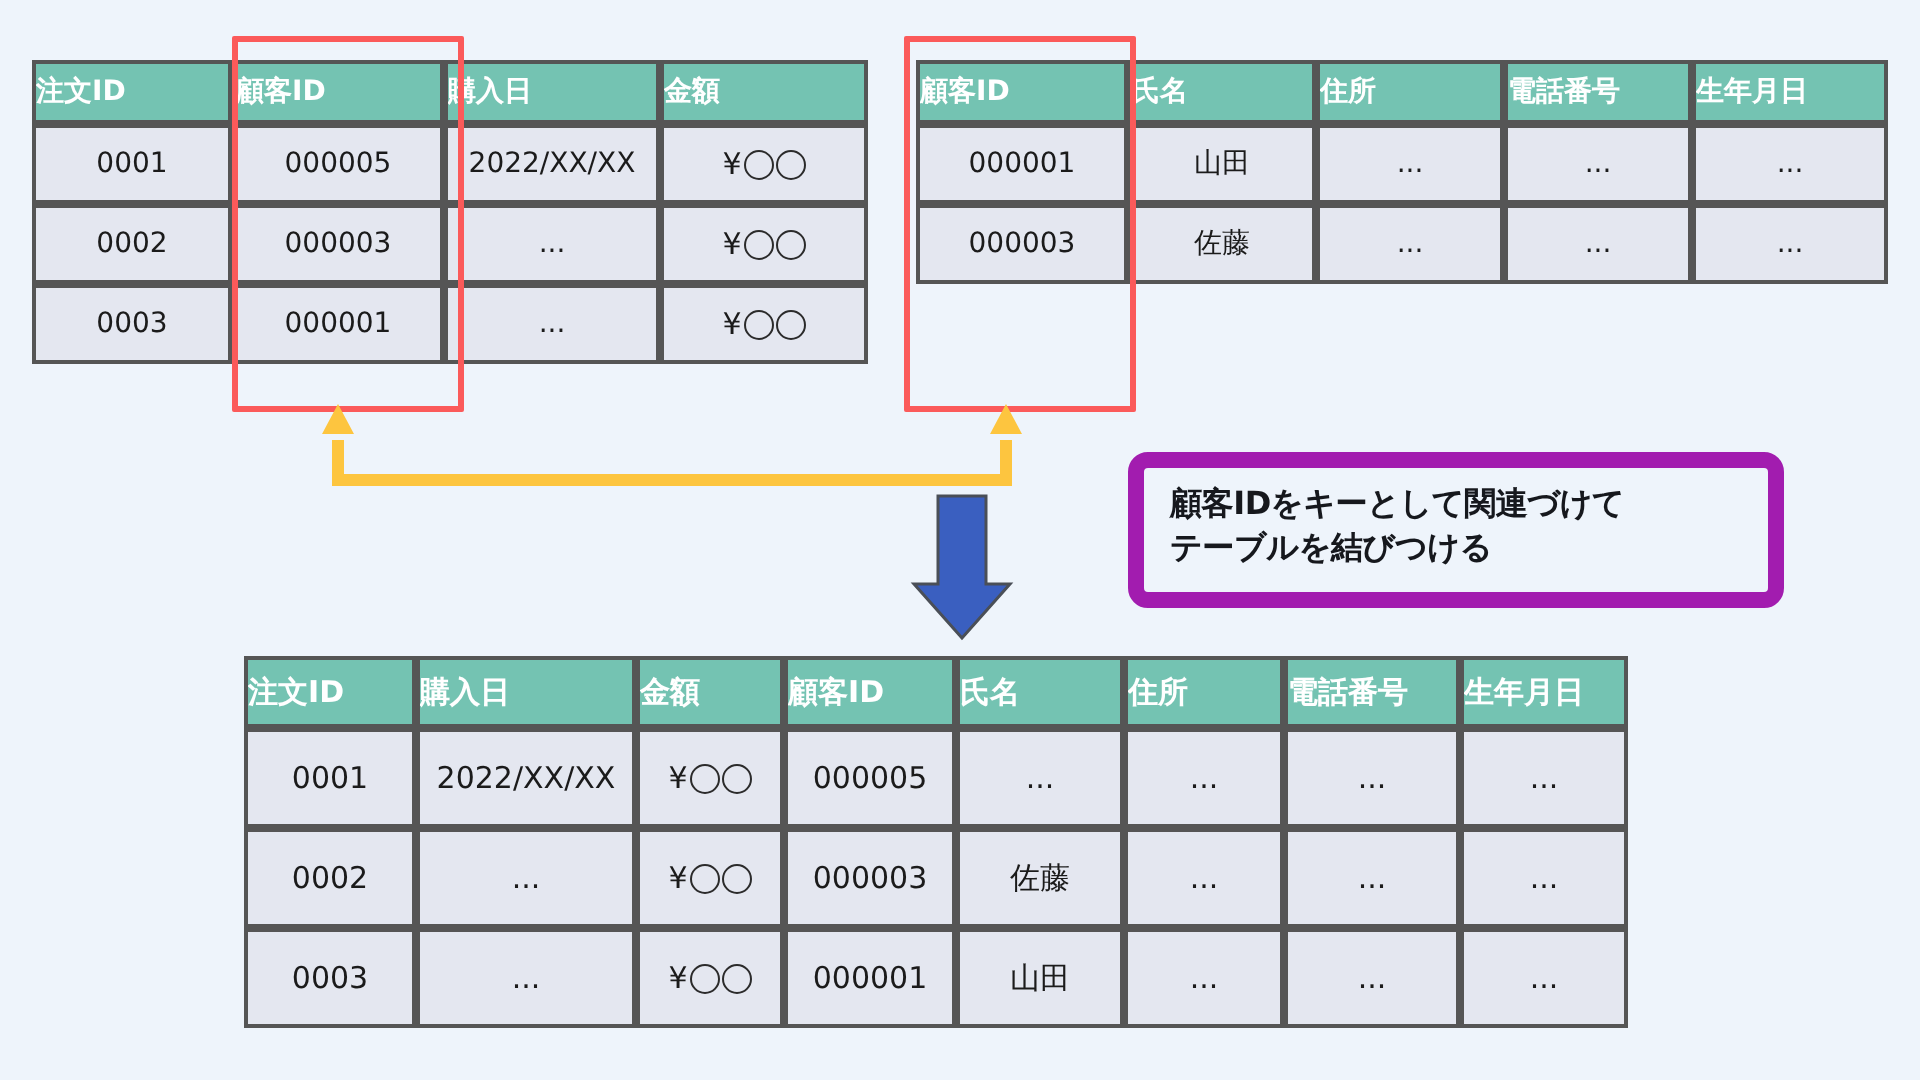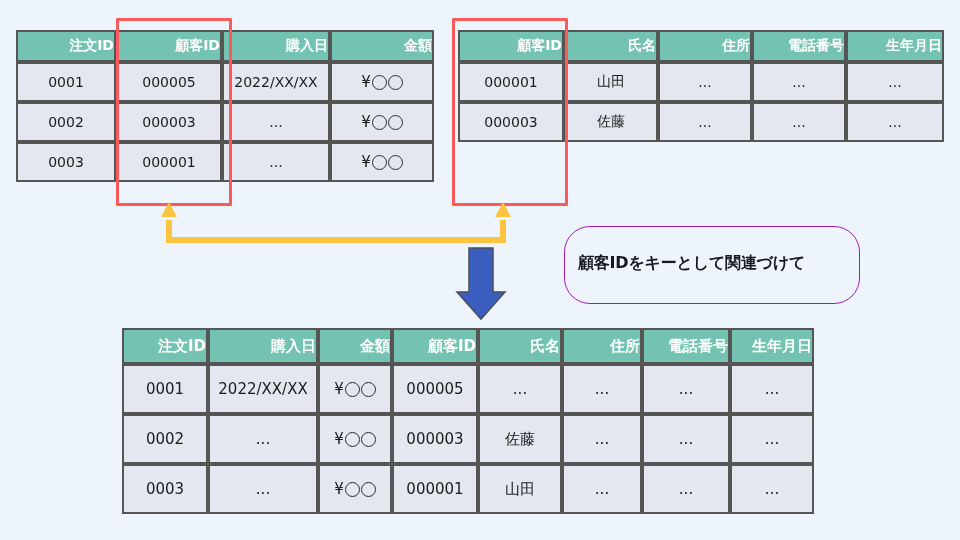--- a/index.html
+++ b/index.html
@@ -36,21 +36,21 @@
     border: 2px solid #555555;
     background: #e4e7f0;
     color: #1b1b1b;
     font-size: 14px;
     white-space: nowrap;
     overflow: hidden;
   }
   .tbl th {
     padding: 0;
     margin: 0;
-    text-align: right;
+    text-align: left;
     vertical-align: middle;
     border: 2px solid #555555;
     background: #74c3b2;
     color: #ffffff;
     font-weight: bold;
     font-size: 14px;
     white-space: nowrap;
     overflow: hidden;
   }
   .tbl tr.hdr th { height: 28px; }
@@ -114,25 +114,25 @@
     top: 246px;
     width: 58px;
     height: 76px;
   }
 
   
   #callout {
     position: absolute;
     left: 564px;
     top: 226px;
-    width: 296px;
+    width: 328px;
     height: 78px;
     box-sizing: border-box;
-    border: 1px solid #a21caf;
-    border-radius: 26px;
+    border: 8px solid #a21caf;
+    border-radius: 10px;
     background: #eef4fb;
     display: flex;
     align-items: center;
   }
   #callout .ctext {
     padding-left: 13px;
     padding-bottom: 4px;
     font-size: 16px;
     font-weight: bold;
     line-height: 1.35;
@@ -234,20 +234,21 @@
     <polygon points="343,0 335,15 351,15" fill="#fdc53f"></polygon>
   </svg>
 
   <svg id="flow-arrow" viewBox="0 0 58 76">
     <polygon points="17,2 41,2 41,46 53,46 29,73 5,46 17,46" fill="#3a5fc0" stroke="#4a4f57" stroke-width="1.5" stroke-linejoin="miter"></polygon>
   </svg>
 
   <div id="callout">
     <div class="ctext">
       <div>顧客IDをキーとして関連づけて</div>
+      <div>テーブルを結びつける</div>
     </div>
   </div>
 
   <table class="tbl" id="tbl-joined">
     <colgroup>
       <col style="width:86px">
         <col style="width:110px">
         <col style="width:74px">
         <col style="width:86px">
       <col style="width:84px">

